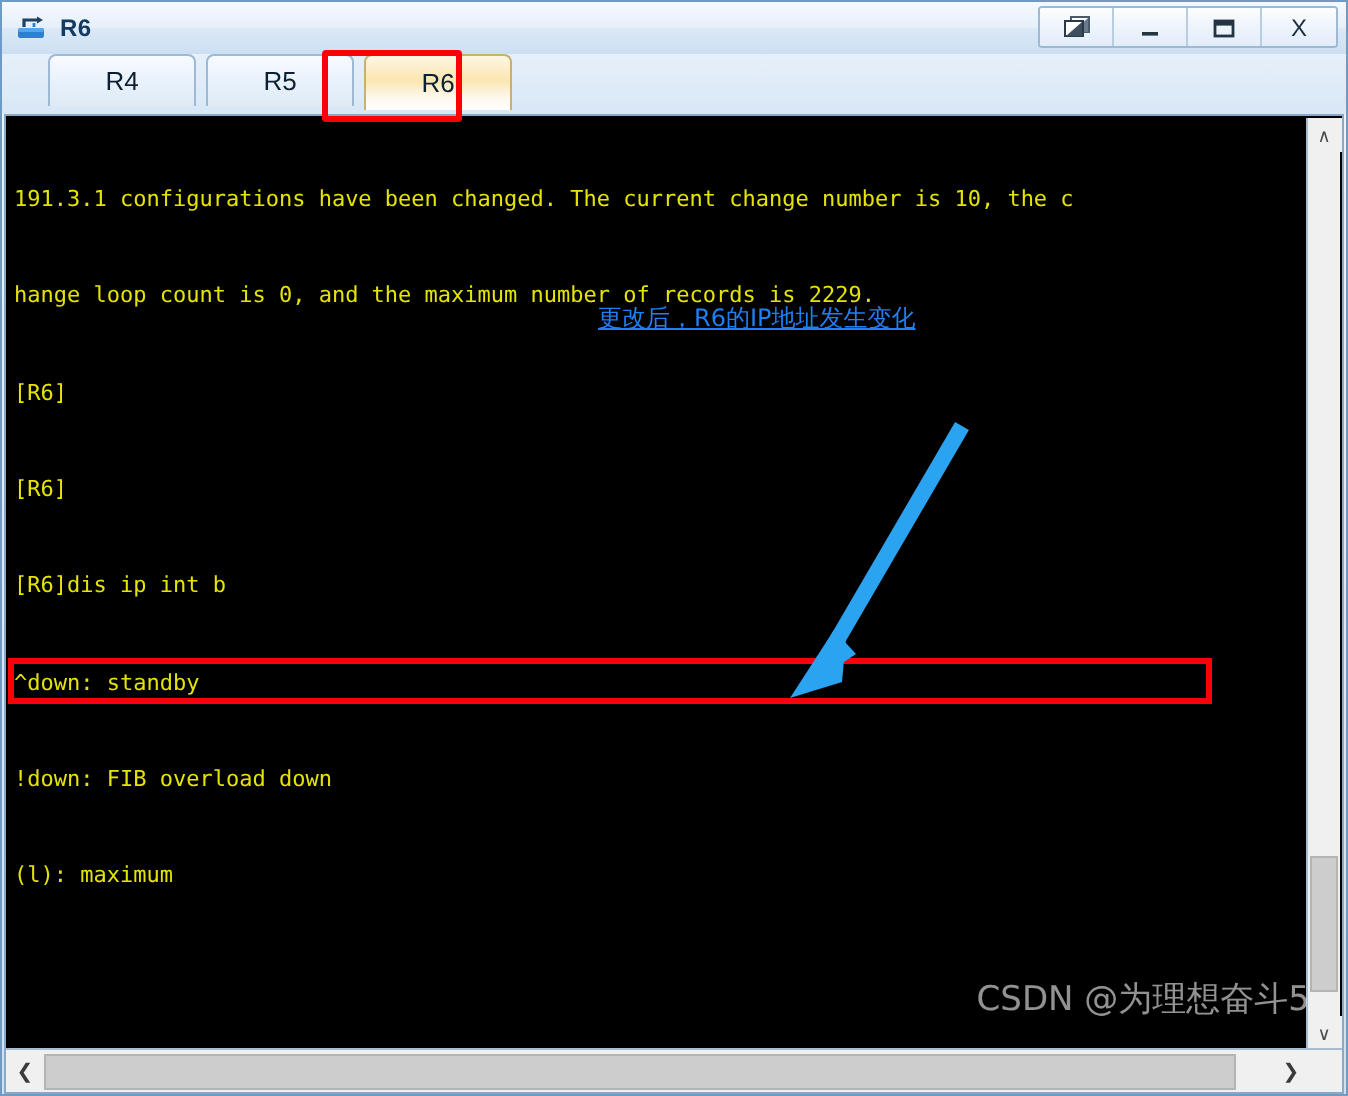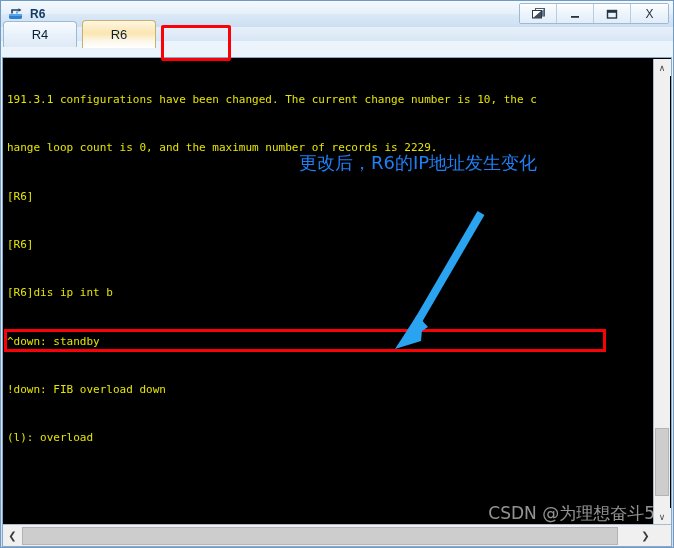--- a/index.html
+++ b/index.html
@@ -45,24 +45,24 @@
     display: flex; align-items: center; justify-content: center;
     border-right: 1px solid #b9cde1;
     font-size: 12px; color: #1b2d3f;
     background: linear-gradient(180deg,#fdfefe 0%, #edf4fb 50%, #e2edf8 100%);
   }
   .win-btn:last-child { border-right: none; }
 
   
   .tabstrip {
     position: absolute; left: 0; top: 26px;
-    width: 672px; height: 14px;
+    width: 672px; height: 30px;
     background: linear-gradient(180deg,#e7f0fa 0%, #d8e7f6 100%);
-    display: flex; align-items: center;
-    padding-left: 2px;
+    display: flex; align-items: flex-start;
+    padding-left: 23px;
   }
   .tab {
     width: 74px; height: 26px;
     margin-right: 5px;
     display: flex; align-items: center; justify-content: center;
     font-size: 13px; color: #0b2033;
     border: 1px solid #9db9d4;
     border-bottom: none;
     border-radius: 4px 4px 0 0;
     background: linear-gradient(180deg,#f7fbff 0%, #e9f2fb 50%, #dfeaf6 100%);
@@ -148,31 +148,32 @@
   }
   .anno-row-rect {
     position: absolute; left: 3px; top: 328px;
     width: 602px; height: 23px;
     border: 3px solid #fb0007;
     pointer-events: none;
   }
   .anno-note {
     position: absolute; left: 298px; top: 150px;
     font-family: "DejaVu Sans", sans-serif;
-    font-size: 18px;
+    font-size: 12px;
     color: #1f7ff5;
     white-space: nowrap;
+    text-decoration: underline;
   }
   .anno-arrow {
     position: absolute; left: 380px; top: 200px;
     width: 130px; height: 155px;
     pointer-events: none;
   }
   .watermark {
-    position: absolute; right: 18px; bottom: 22px;
+    position: absolute; right: 18px; bottom: 36px;
     font-family: "DejaVu Sans", sans-serif;
     font-size: 17px;
     color: rgba(235,235,235,0.62);
     white-space: nowrap;
     pointer-events: none;
   }
 </style>
 </head>
 <body>
 
@@ -211,36 +212,39 @@
         </svg>
       </div>
       <div class="win-btn">X</div>
     </div>
   </div>
 
   <div class="tabstrip">
     <div class="tab">
       <span>R4</span>
     </div>
+    <div class="tab">
+      <span>R5</span>
+    </div>
     <div class="tab active">
       <span>R6</span>
     </div>
   </div>
 
   <div class="term-frame">
 
     <div class="term-text">
       <div class="line">191.3.1 configurations have been changed. The current change number is 10, the c</div>
       <div class="line">hange loop count is 0, and the maximum number of records is 2229.</div>
       <div class="line">[R6]</div>
       <div class="line">[R6]</div>
       <div class="line">[R6]dis ip int b</div>
       <div class="line">^down: standby</div>
       <div class="line">!down: FIB overload down</div>
-      <div class="line">(l): overload</div>
+      <div class="line">(l): maximum</div>
       
       
       
       
       
       
       
 
       
 

